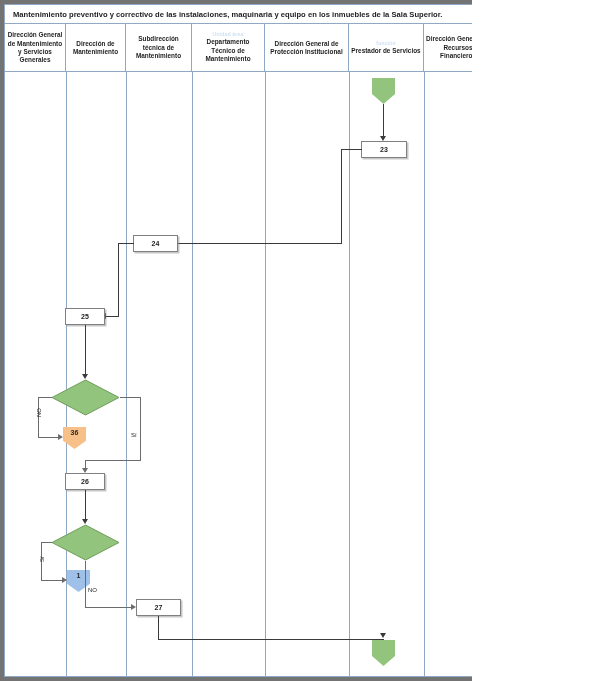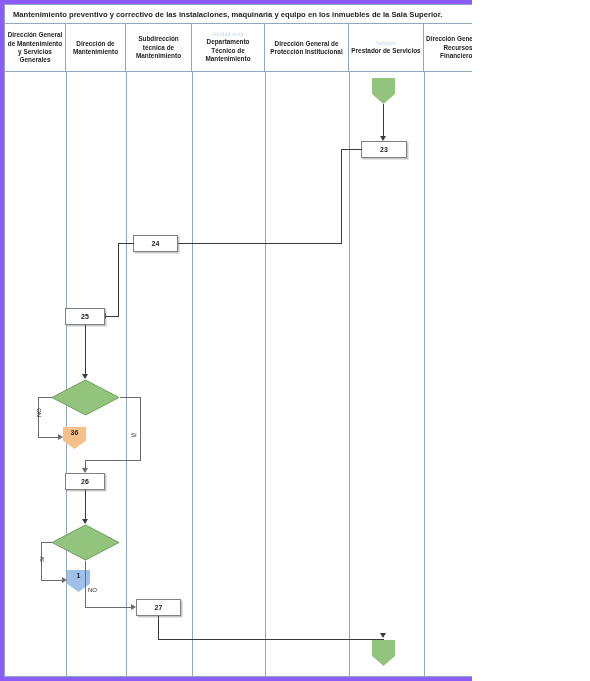--- a/index.html
+++ b/index.html
@@ -5,21 +5,21 @@
   * { box-sizing: border-box; }
   html, body {
     margin: 0; padding: 0;
     background: #ffffff;
     font-family: "Liberation Sans", sans-serif;
   }
   #page {
     position: relative;
     width: 472px;
     height: 681px;
-    background: #8b5cf6;
+    background: #737373;
     overflow: hidden;
   }
 
   
   .frame {
     position: absolute;
     left: 4px; top: 4px;
     width: 582px; height: 673px;
     border: 1px solid #8fa9c4;
     background: #ffffff;

